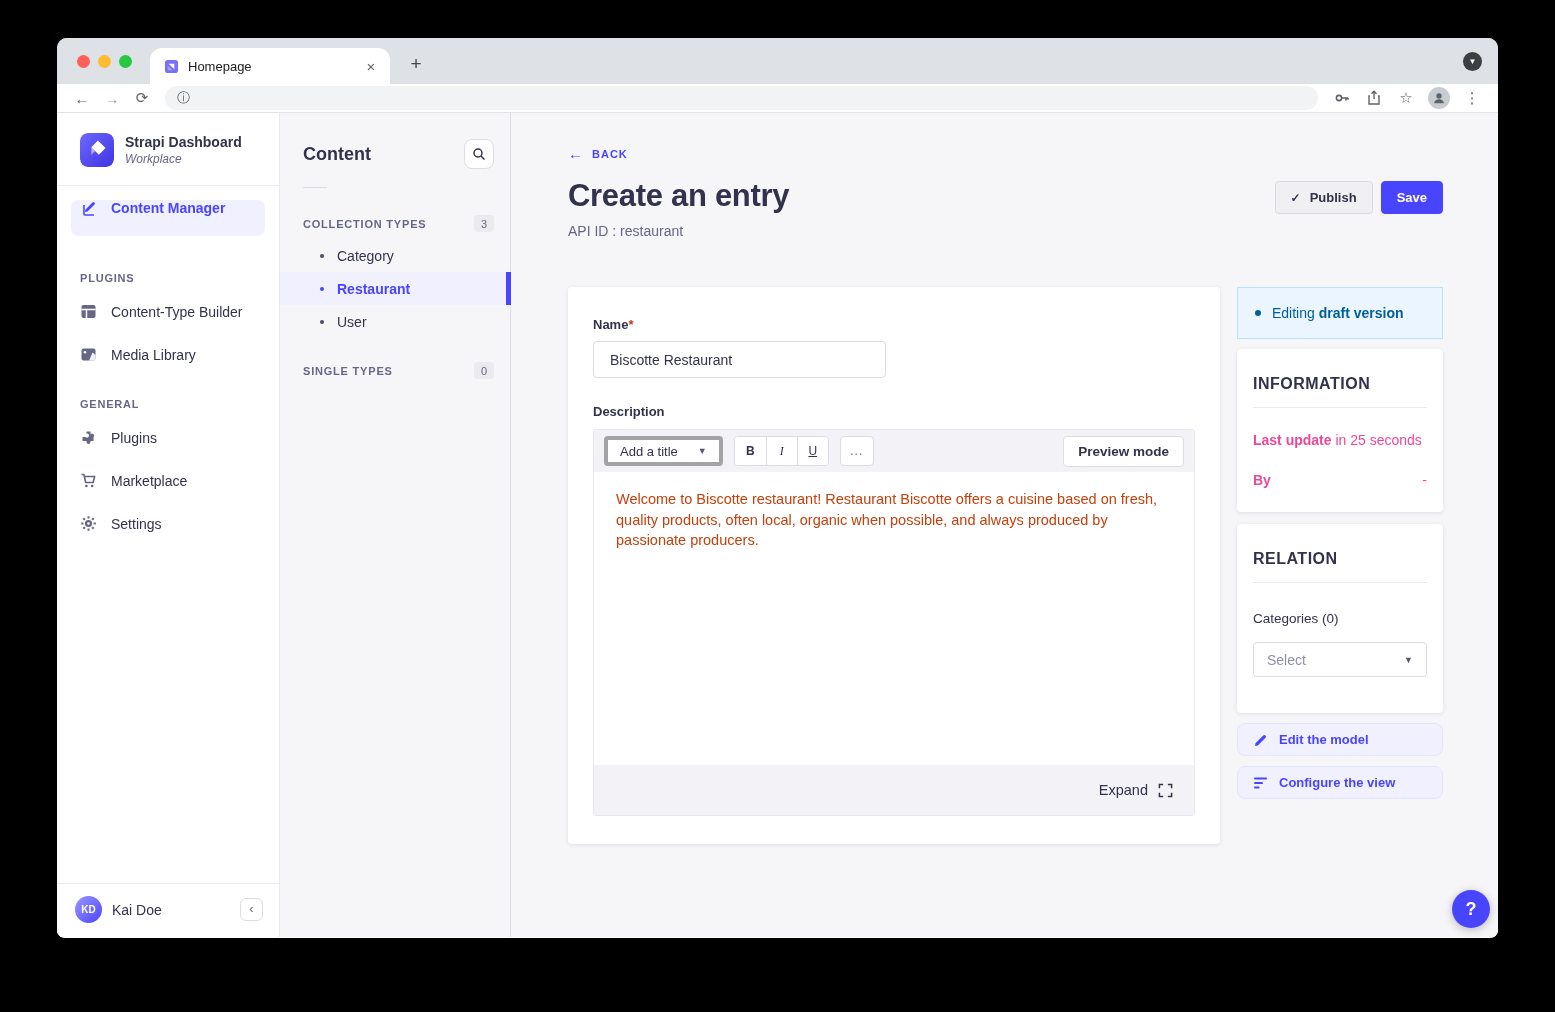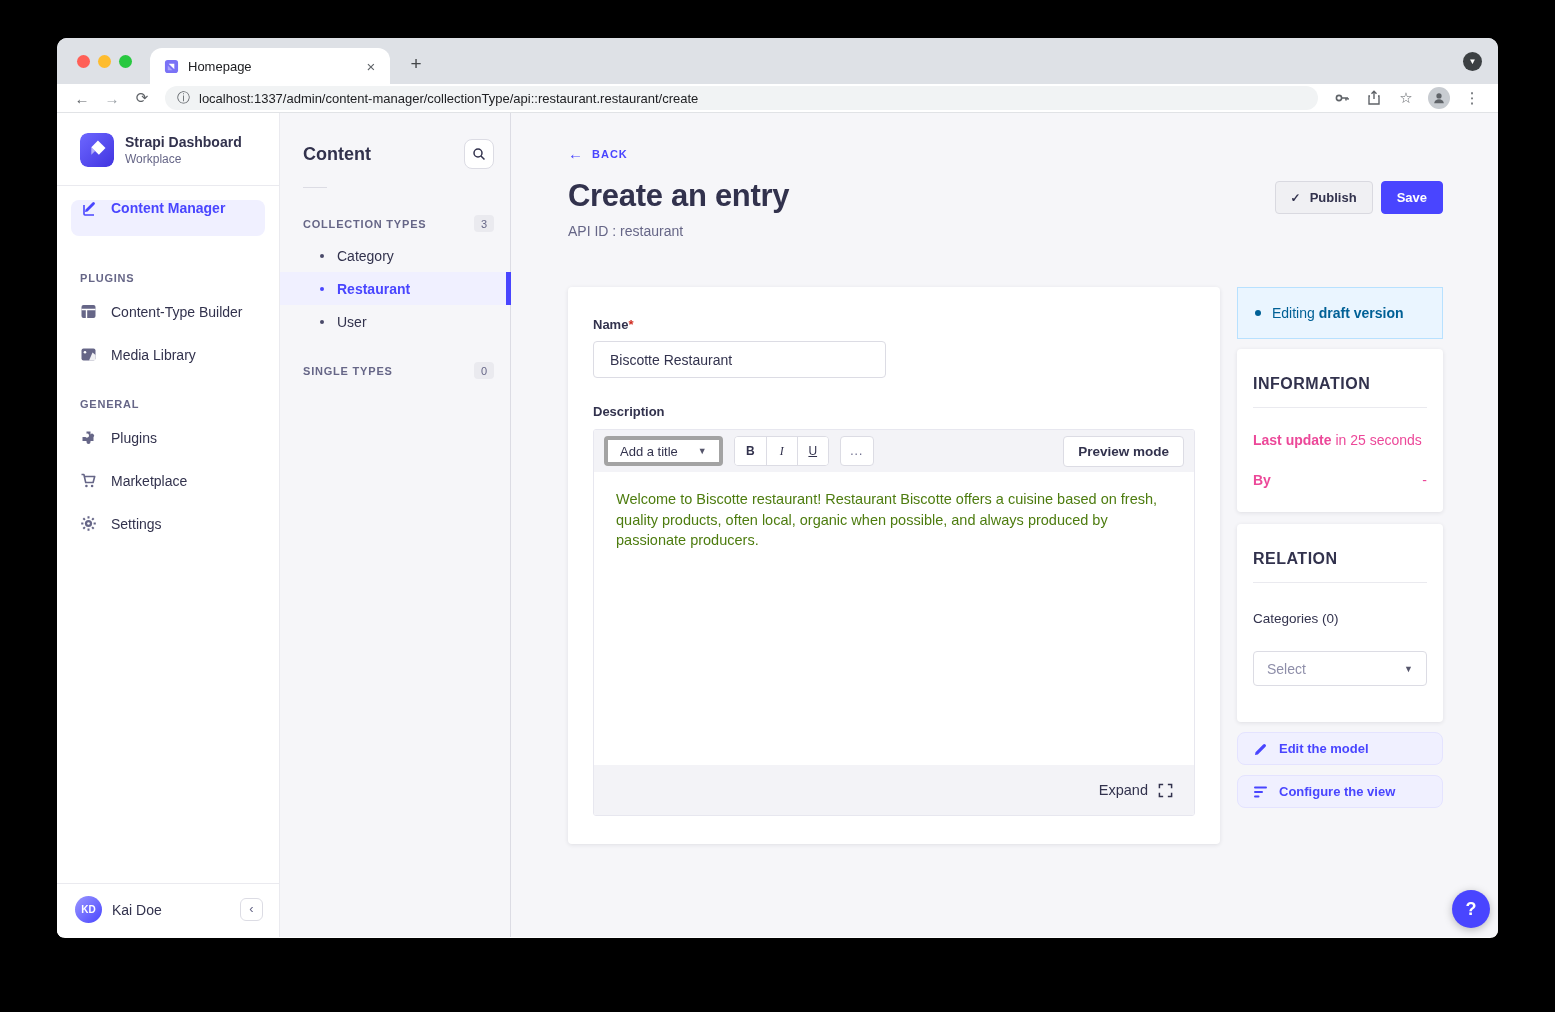--- a/index.html
+++ b/index.html
@@ -39,21 +39,21 @@
   .right-ics .chrome-ic { width:32px; }
   .chrome-avatar { width:22px; height:22px; border-radius:50%; background:#c8ccd1; margin:0 6px;
                    display:flex; align-items:center; justify-content:center; }
   
   .app { display:flex; height:824px; background:#f6f6f9; }
   
   .nav { width:223px; background:#fff; border-right:1px solid #eaeaef; display:flex; flex-direction:column; }
   .nav-header { display:flex; align-items:center; gap:11px; padding:20px 22px 18px 23px; }
   .logo { width:34px; height:34px; border-radius:8px; flex:none; }
   .brand-title { font-size:14px; font-weight:700; color:#32324d; line-height:1.25; }
-  .brand-sub { font-size:12px; color:#666687; }
+  .brand-sub { font-size:12px; color:#666687;font-style:italic; }
   .hdiv { height:1px; background:#eaeaef; }
   .nav-active { margin:14px; height:36px; border-radius:8px; background:#f0f0ff; color:#4945ff;
                 display:flex; align-items:flex-start; gap:12px; padding:0 11px; font-size:14px; font-weight:600; }
   .nav-section-label { padding:22px 23px 6px; font-size:11px; font-weight:700; color:#666687; letter-spacing:.8px; }
   .nav-link { display:flex; align-items:center; gap:14px; padding:13px 23px; font-size:14px; color:#32324d; font-weight:500; }
   .nav-link .ic, .nav-active .ic { width:17px; height:17px; flex:none; display:flex; }
   .nav-footer { margin-top:auto; border-top:1px solid #eaeaef; display:flex; align-items:center; gap:10px; padding:12px 16px 14px 18px; }
   .avatar { width:27px; height:27px; border-radius:50%; background:linear-gradient(135deg,#9a96ff 0%,#4945ff 100%);
             color:#fff; font-size:10px; font-weight:700; display:flex; align-items:center; justify-content:center; flex:none; }
   .user-name { font-size:14px; color:#32324d; flex:1; }
@@ -106,37 +106,37 @@
   .biu { display:flex; height:30px; background:#fff; border:1px solid #dcdce4; border-radius:4px; overflow:hidden; }
   .biu button { width:31px; border:none; background:#fff; font-size:12px; color:#32324d; font-family:inherit; }
   .biu button + button { border-left:1px solid #dcdce4; }
   .biu .b { font-weight:700; }
   .biu .i { font-style:italic; font-family:"Liberation Serif", serif; }
   .biu .u { text-decoration:underline; }
   .more-btn { width:34px; height:30px; background:#fff; border:1px solid #dcdce4; border-radius:4px; color:#666687;
               font-size:12px; letter-spacing:1px; font-family:inherit; }
   .preview-btn { margin-left:auto; height:31px; padding:0 14px; background:#fff; border:1px solid #dcdce4; border-radius:4px;
                  font-size:13.5px; font-weight:600; color:#32324d; font-family:inherit; }
-  .editor-content { height:293px; background:#fff; padding:17px 22px; font-size:14.5px; line-height:1.42; color:#4d7c0f; }
+  .editor-content { height:293px; background:#fff; padding:17px 22px; font-size:14.5px; line-height:1.42; color:#c2410c; }
   .editor-footer { height:50px; background:#f3f3f7; display:flex; align-items:center; justify-content:flex-end; gap:10px;
                    padding:0 21px; font-size:14.5px; color:#32324d; }
   
   .side-col { width:206px; display:flex; flex-direction:column; }
   .draft-box { height:52px; background:#eaf5ff; border:1px solid #b8e1ff; border-radius:0; display:flex; align-items:center;
                gap:11px; padding:0 17px; color:#006096; font-size:14px; }
   .draft-dot { width:6px; height:6px; border-radius:50%; background:#006096; flex:none; }
   .draft-emph { font-weight:700; }
   .side-card { background:#fff; border-radius:4px; box-shadow:0 1px 4px rgba(33,33,52,.1); padding:26px 16px 24px; margin-top:10px; }
   .side-card-title { font-size:16px; font-weight:700; color:#32324d; letter-spacing:.5px; }
   .side-card-divider { height:1px; background:#eaeaef; margin-top:14px; }
   .info-row { display:flex; justify-content:space-between; margin-top:24px; font-size:14px; color:#ec4899; }
   .info-strong { font-weight:600; }
   .relation-card { padding-bottom:36px; margin-top:12px; }
   .relation-label { margin-top:28px; font-size:13.5px; font-weight:500; color:#32324d; }
-  .select-input { margin-top:25px; height:35px; border:1px solid #dcdce4; border-radius:4px; background:#fff;
+  .select-input { margin-top:16px; height:35px; border:1px solid #dcdce4; border-radius:4px; background:#fff;
                   display:flex; align-items:center; justify-content:space-between; padding:0 13px; font-size:14px; color:#8e8ea9; }
   .side-btn { margin-top:10px; height:33px; background:#f0f0ff; border:1px solid #e4e3ff; border-radius:8px; display:flex;
               align-items:center; gap:11px; padding:0 16px; font-size:13px; font-weight:600; color:#4945ff; font-family:inherit; }
   .side-btn .ic { display:flex; }
   .help-btn { position:absolute; right:8px; bottom:9px; width:38px; height:38px; border-radius:50%; background:#4945ff;
               color:#fff; font-size:18px; font-weight:700; display:flex; align-items:center; justify-content:center;
               border:none; box-shadow:0 2px 8px rgba(0,0,0,.25); font-family:inherit; }
   svg { display:block; }
 </style>
 </head>
@@ -164,21 +164,20 @@
     <div class="newtab">+</div>
     <div class="tabstrip-caret">▼</div>
   </div>
 
   <div class="toolbar">
     <span class="chrome-ic">←</span>
     <span class="chrome-ic fwd">→</span>
     <span class="chrome-ic">⟳</span>
     <div class="urlbar">
       <span class="url-info">ⓘ</span>
-      <span class="url-text">localhost:1337/admin/content-manager/collectionType/api::restaurant.restaurant/create</span>
     </div>
     <div class="right-ics">
       <span class="chrome-ic">
         <svg width="16" height="16" viewBox="0 0 16 16" style="margin:0 auto">
             <circle cx="5" cy="8" r="2.6" fill="none" stroke="#5f6368" stroke-width="1.6"></circle>
             <path d="M7.6 8 H14 M12 8 v2.4 M14 8 v1.8" stroke="#5f6368" stroke-width="1.6" fill="none"></path>
           </svg>
       </span>
       <span class="chrome-ic">
         <svg width="16" height="16" viewBox="0 0 16 16" style="margin:0 auto">

